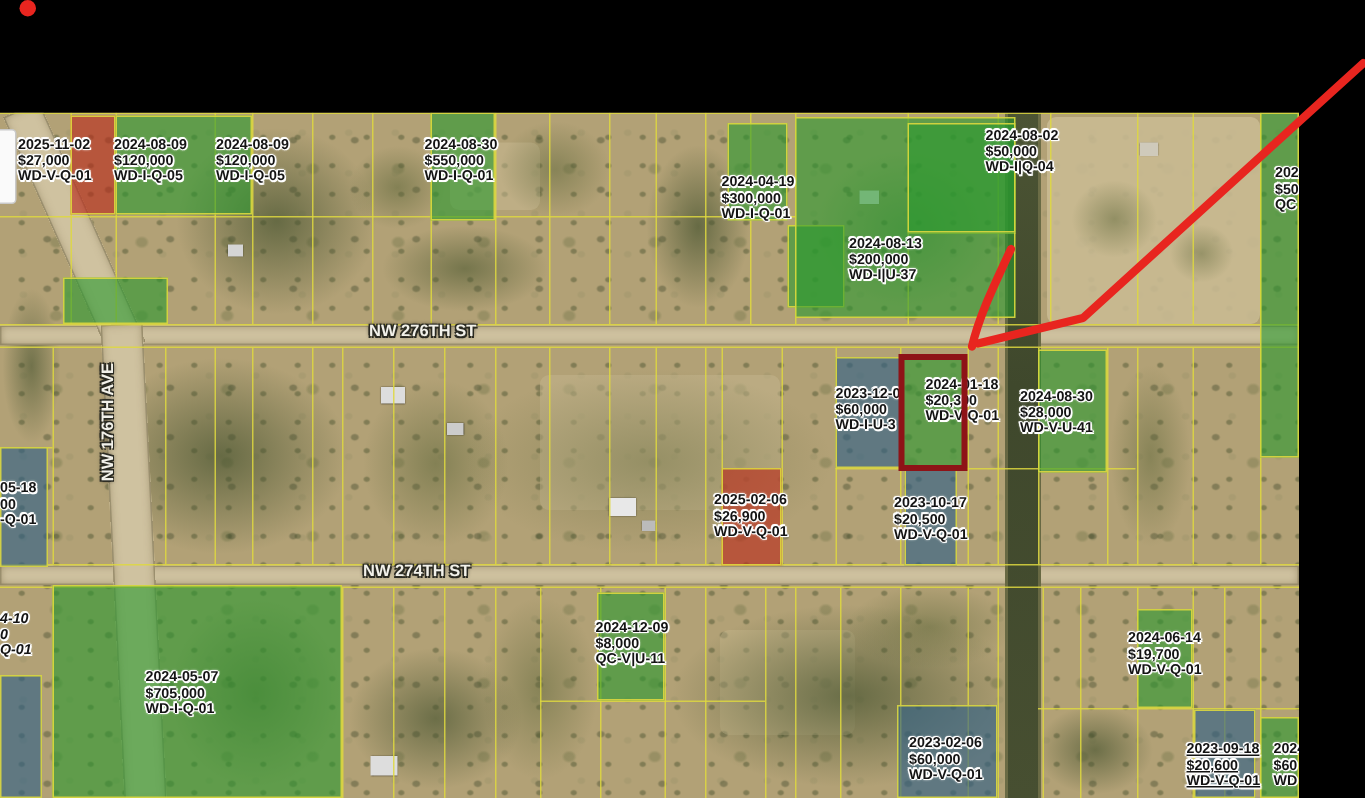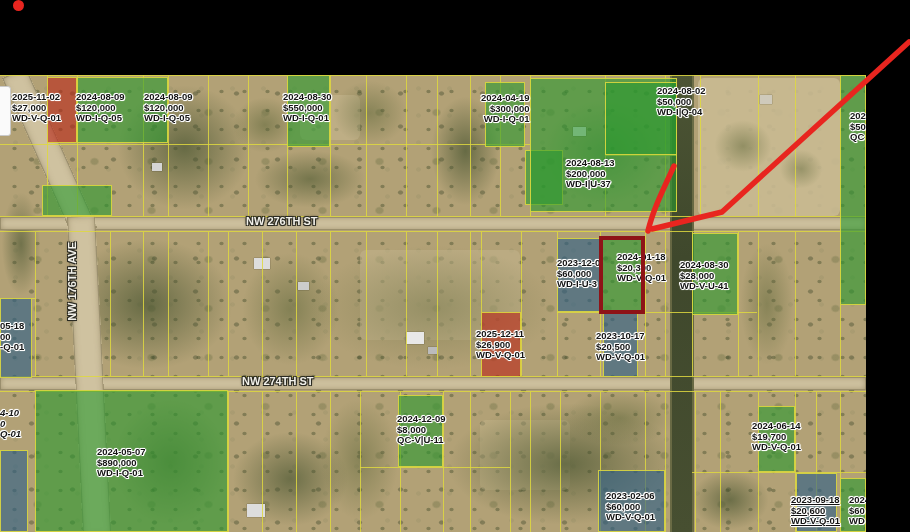--- a/index.html
+++ b/index.html
@@ -197,21 +197,21 @@
       <div class="sale-label" style="left: 144px; top: 17px; position: absolute;">
         <div>2024-08-09</div>
         <div>$120,000</div>
         <div>WD-I-Q-05</div>
       </div>
       <div class="sale-label" style="left: 283px; top: 17px; position: absolute;">
         <div>2024-08-30</div>
         <div>$550,000</div>
         <div>WD-I-Q-01</div>
       </div>
-      <div class="sale-label" style="left: 481px; top: 18px; position: absolute; text-align: right;">
+      <div class="sale-label" style="left: 481px; top: 42px; position: absolute;">
         <div>2024-04-19</div>
         <div>$300,000</div>
         <div>WD-I-Q-01</div>
       </div>
       <div class="sale-label" style="left: 613px; top: 11px; position: absolute; margin-left: 44px;">
         <div>2024-08-02</div>
         <div>$50,000</div>
         <div>WD-I|Q-04</div>
       </div>
       <div class="sale-label" style="left: 566px; top: 83px; position: absolute;">
@@ -233,42 +233,42 @@
         <div>2024-01-18</div>
         <div>$20,300</div>
         <div>WD-V-Q-01</div>
       </div>
       <div class="sale-label" style="left: 680px; top: 185px; position: absolute;">
         <div>2024-08-30</div>
         <div>$28,000</div>
         <div>WD-V-U-41</div>
       </div>
       <div class="sale-label" style="left: 476px; top: 254px; position: absolute;">
-        <div>2025-12-11</div>
+        <div>2025-02-06</div>
         <div>$26,900</div>
         <div>WD-V-Q-01</div>
       </div>
       <div class="sale-label" style="left: 596px; top: 256px; position: absolute;">
         <div>2023-10-17</div>
         <div>$20,500</div>
         <div>WD-V-Q-01</div>
       </div>
       <div class="sale-label" style="left: 0px; top: 246px; position: absolute;">
         <div>05-18</div>
         <div>00</div>
         <div>-Q-01</div>
       </div>
       <div class="sale-label" style="left: 0px; top: 333px; position: absolute; font-style: italic;">
         <div>4-10</div>
         <div>0</div>
         <div>Q-01</div>
       </div>
       <div class="sale-label" style="left: 97px; top: 372px; position: absolute;">
         <div>2024-05-07</div>
-        <div>$890,000</div>
+        <div>$705,000</div>
         <div>WD-I-Q-01</div>
       </div>
       <div class="sale-label" style="left: 397px; top: 339px; position: absolute;">
         <div>2024-12-09</div>
         <div>$8,000</div>
         <div>QC-V|U-11</div>
       </div>
       <div class="sale-label" style="left: 752px; top: 346px; position: absolute;">
         <div>2024-06-14</div>
         <div>$19,700</div>

